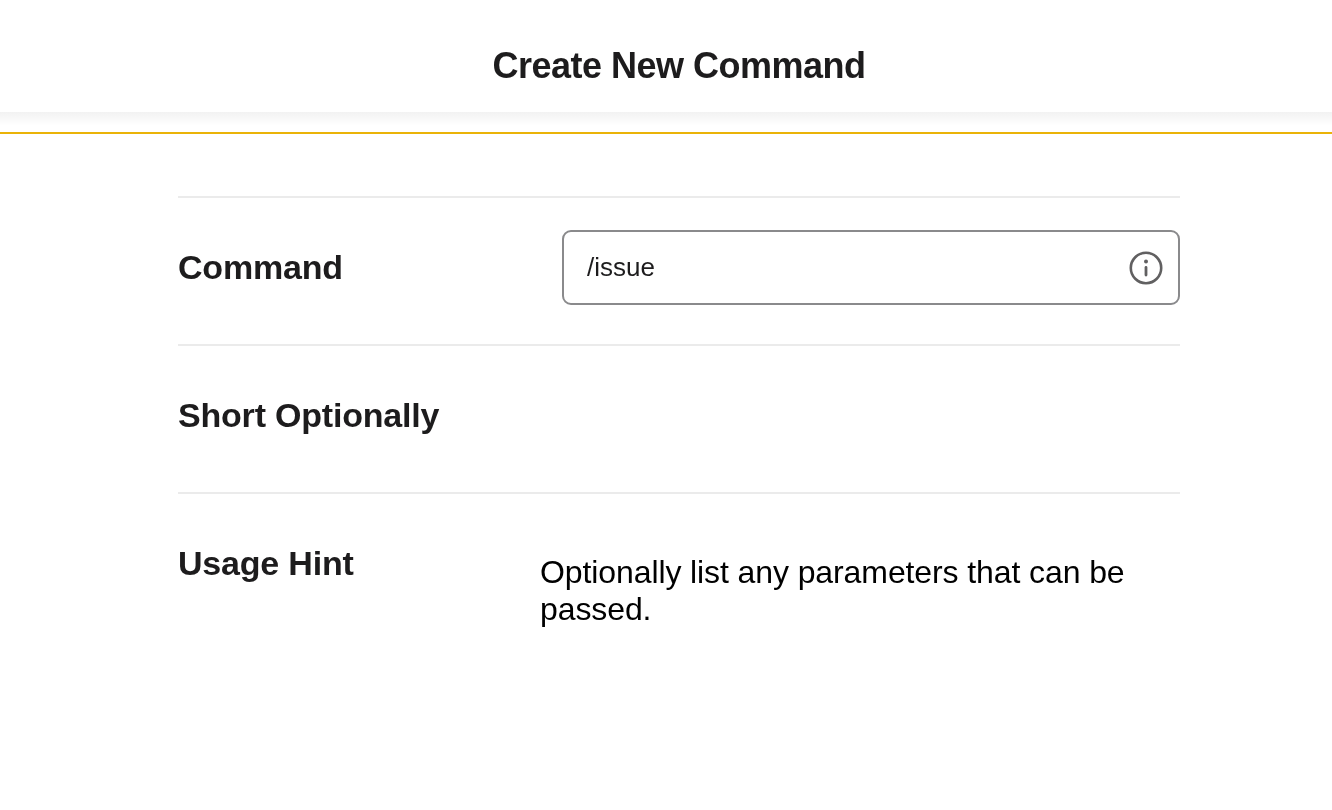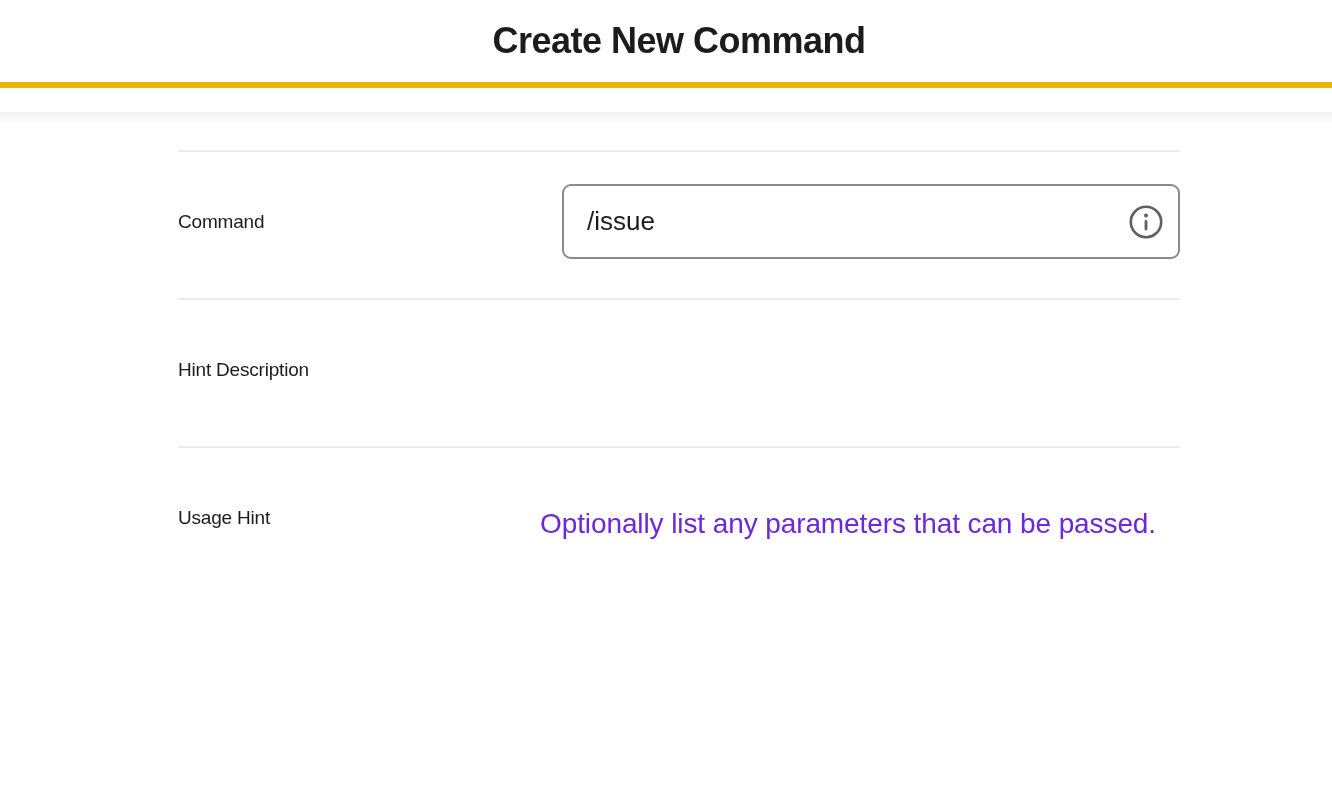--- a/index.html
+++ b/index.html
@@ -8,23 +8,23 @@
     height: 810px;
     background: #ffffff;
     font-family: "Liberation Sans", sans-serif;
     color: #1d1c1d;
     overflow: hidden;
   }
 
   
   .header {
     position: relative;
-    height: 88px;
+    height: 134px;
     background: #ffffff;
-    border-bottom: 6px solid #eab308;
+    border-bottom: 2px solid #eab308;
   }
   .header-inner {
     margin-left: 178px;
     width: 1002px;
     height: 100%;
     display: flex;
     align-items: center;
     justify-content: center;
   }
   .page-title {
@@ -53,22 +53,22 @@
     border-top: 2px solid #ebebeb;
     padding: 32px 0 39px 0;
     display: flex;
     align-items: flex-start;
   }
   .row-label {
     width: 362px;
     min-height: 75px;
     display: flex;
     align-items: center;
-    font-size: 19px;
-    font-weight: normal;
+    font-size: 34px;
+    font-weight: bold;
     color: #1d1c1d;
     letter-spacing: -0.2px;
   }
   .row-field {
     width: 640px;
   }
   .input-wrap {
     position: relative;
     width: 640px;
     height: 75px;
@@ -94,22 +94,22 @@
     transform: translateY(-50%);
     width: 36px;
     height: 36px;
     cursor: pointer;
     display: flex;
     align-items: center;
     justify-content: center;
   }
   .helper-text {
     margin-top: 28px;
-    font-size: 28px;
-    color: #6d28d9;
+    font-size: 32px;
+    color: #000000;
     letter-spacing: -0.1px;
   }
 </style>
 </head>
 <body>
 
 <div class="header">
   <div class="header-inner">
     <div class="page-title">Create New Command</div>
   </div>
@@ -129,21 +129,21 @@
             <circle cx="18" cy="11.4" r="2" fill="#616061"></circle>
             <rect x="16.6" y="16" width="2.8" height="10.5" rx="1.4" fill="#616061"></rect>
           </svg>
         </span>
       </div>
     </div>
   </div>
 
 
   <div class="form-row">
-    <div class="row-label">Hint Description</div>
+    <div class="row-label">Short Optionally</div>
   </div>
 
   <div class="form-row">
     <div class="row-label">Usage Hint</div>
     <div class="row-field">
       <div class="helper-text">Optionally list any parameters that can be passed.</div>
     </div>
   </div>
 
 </div>

